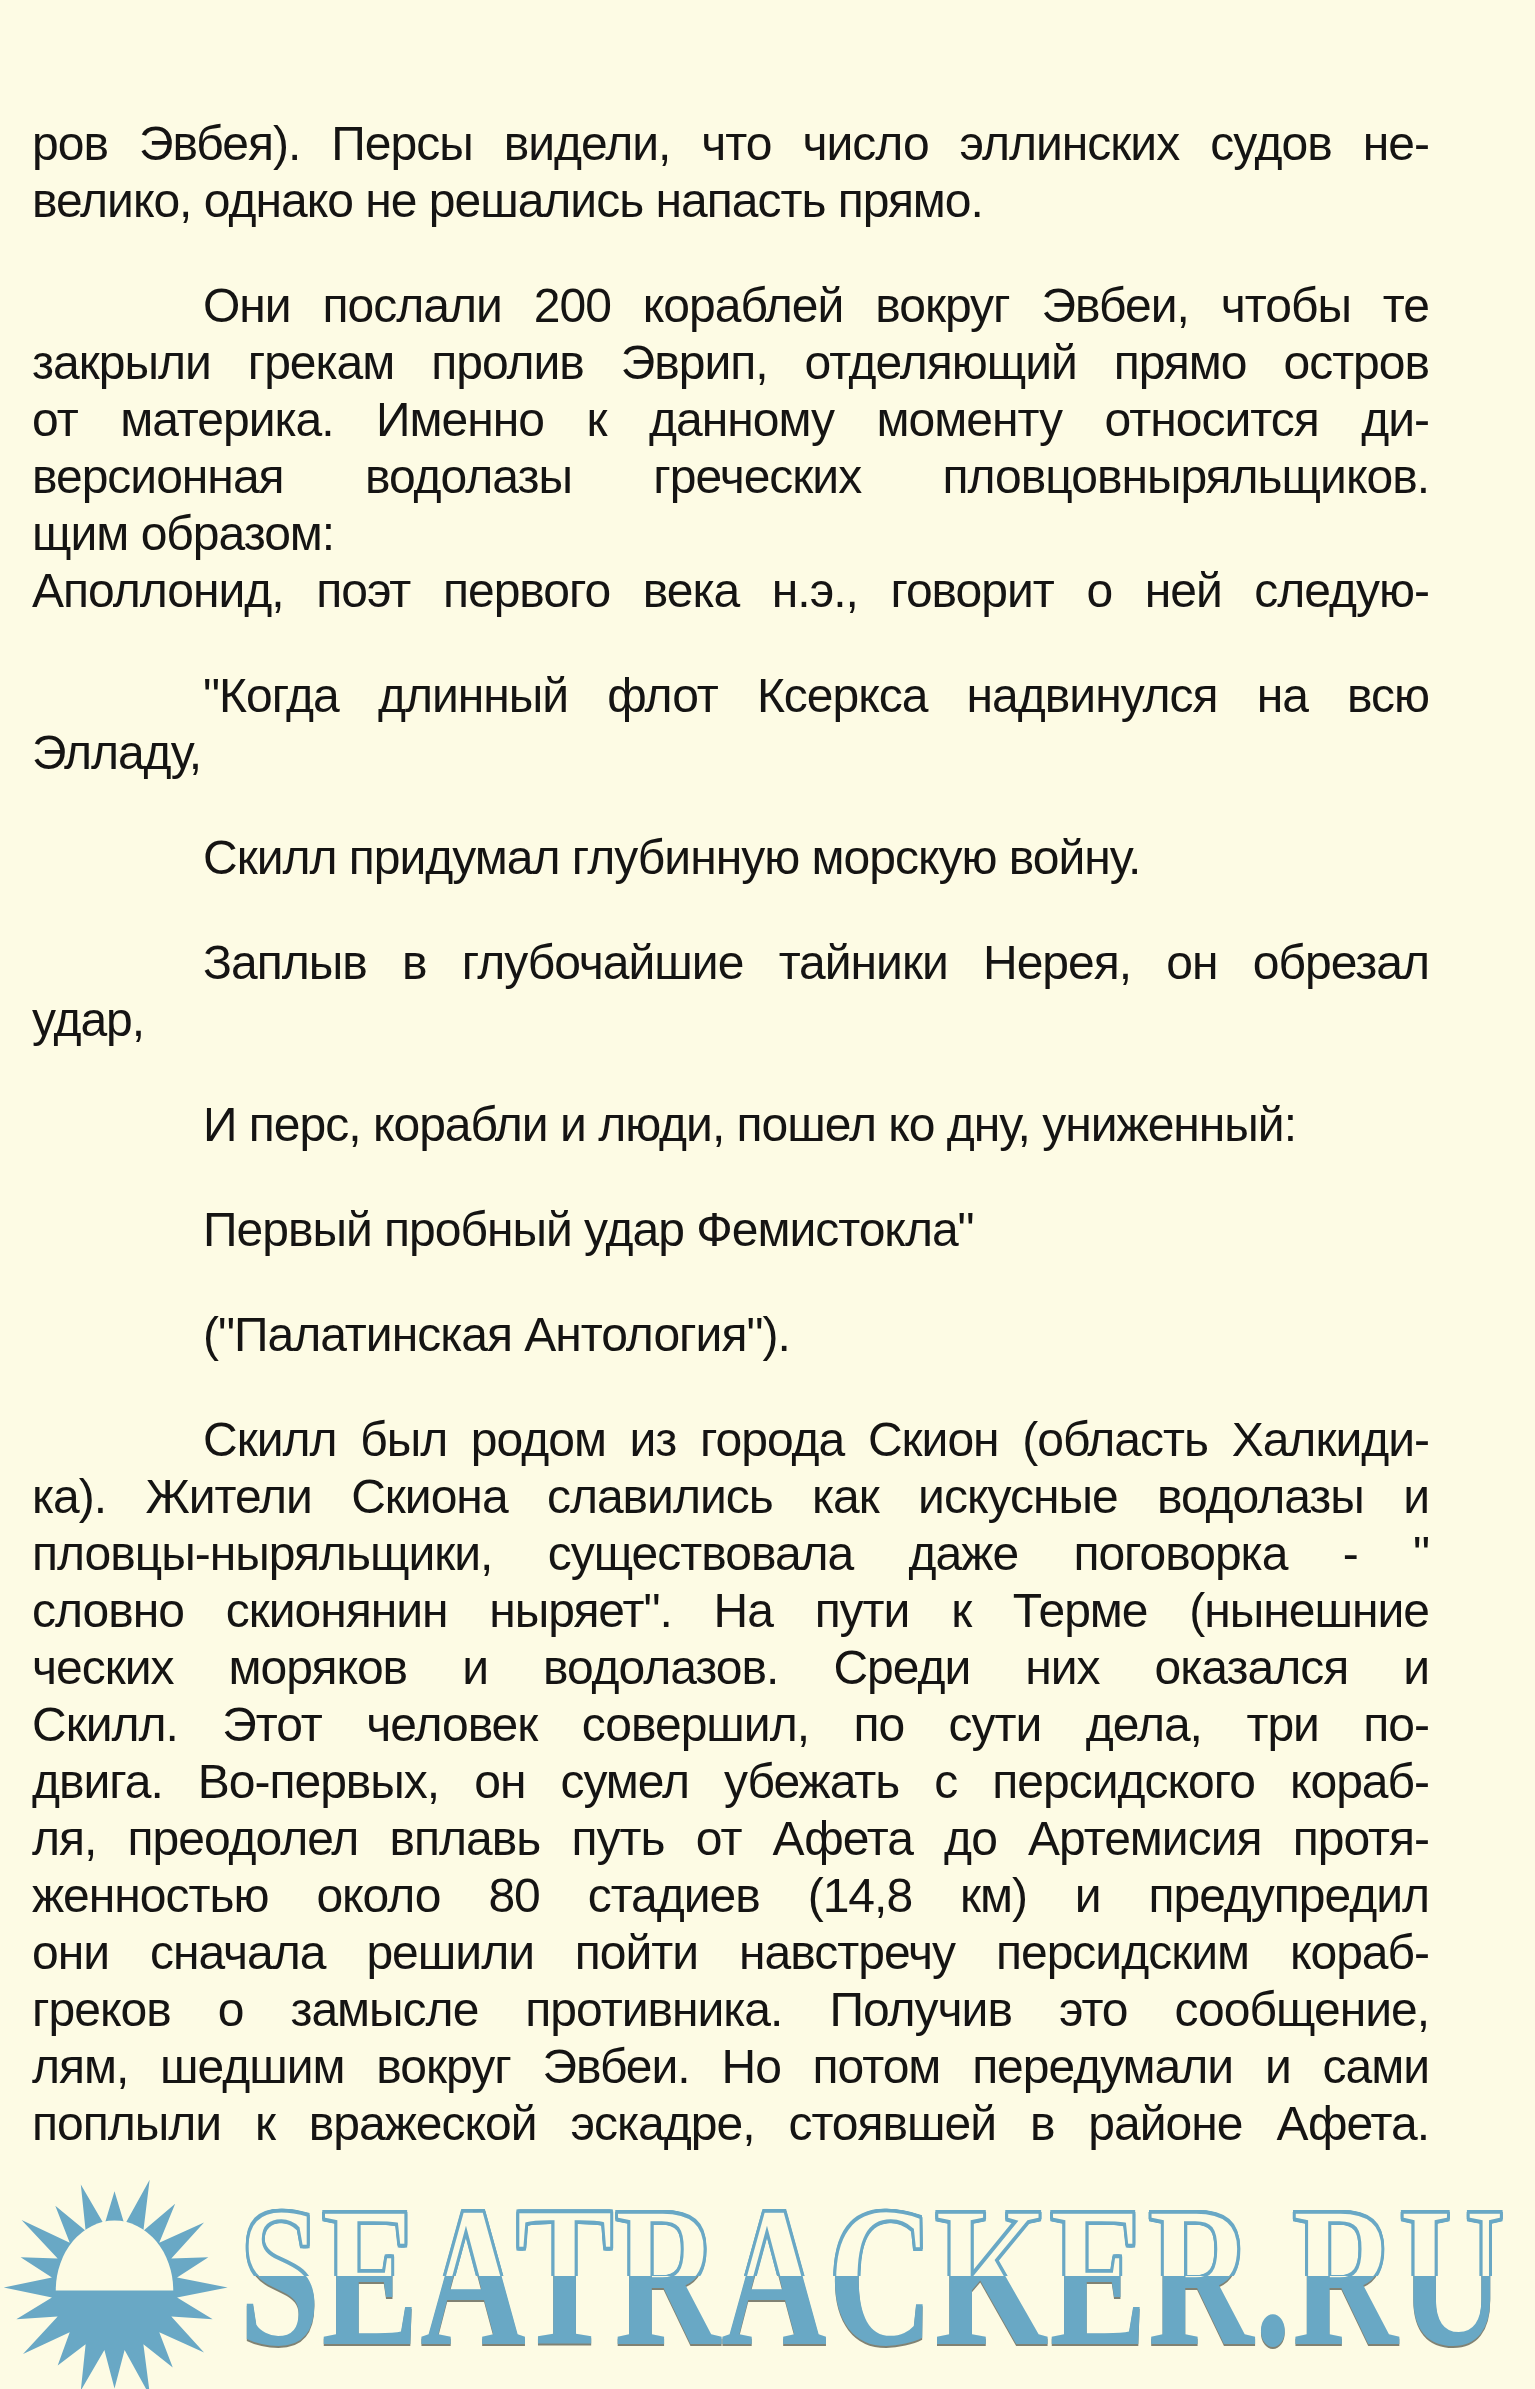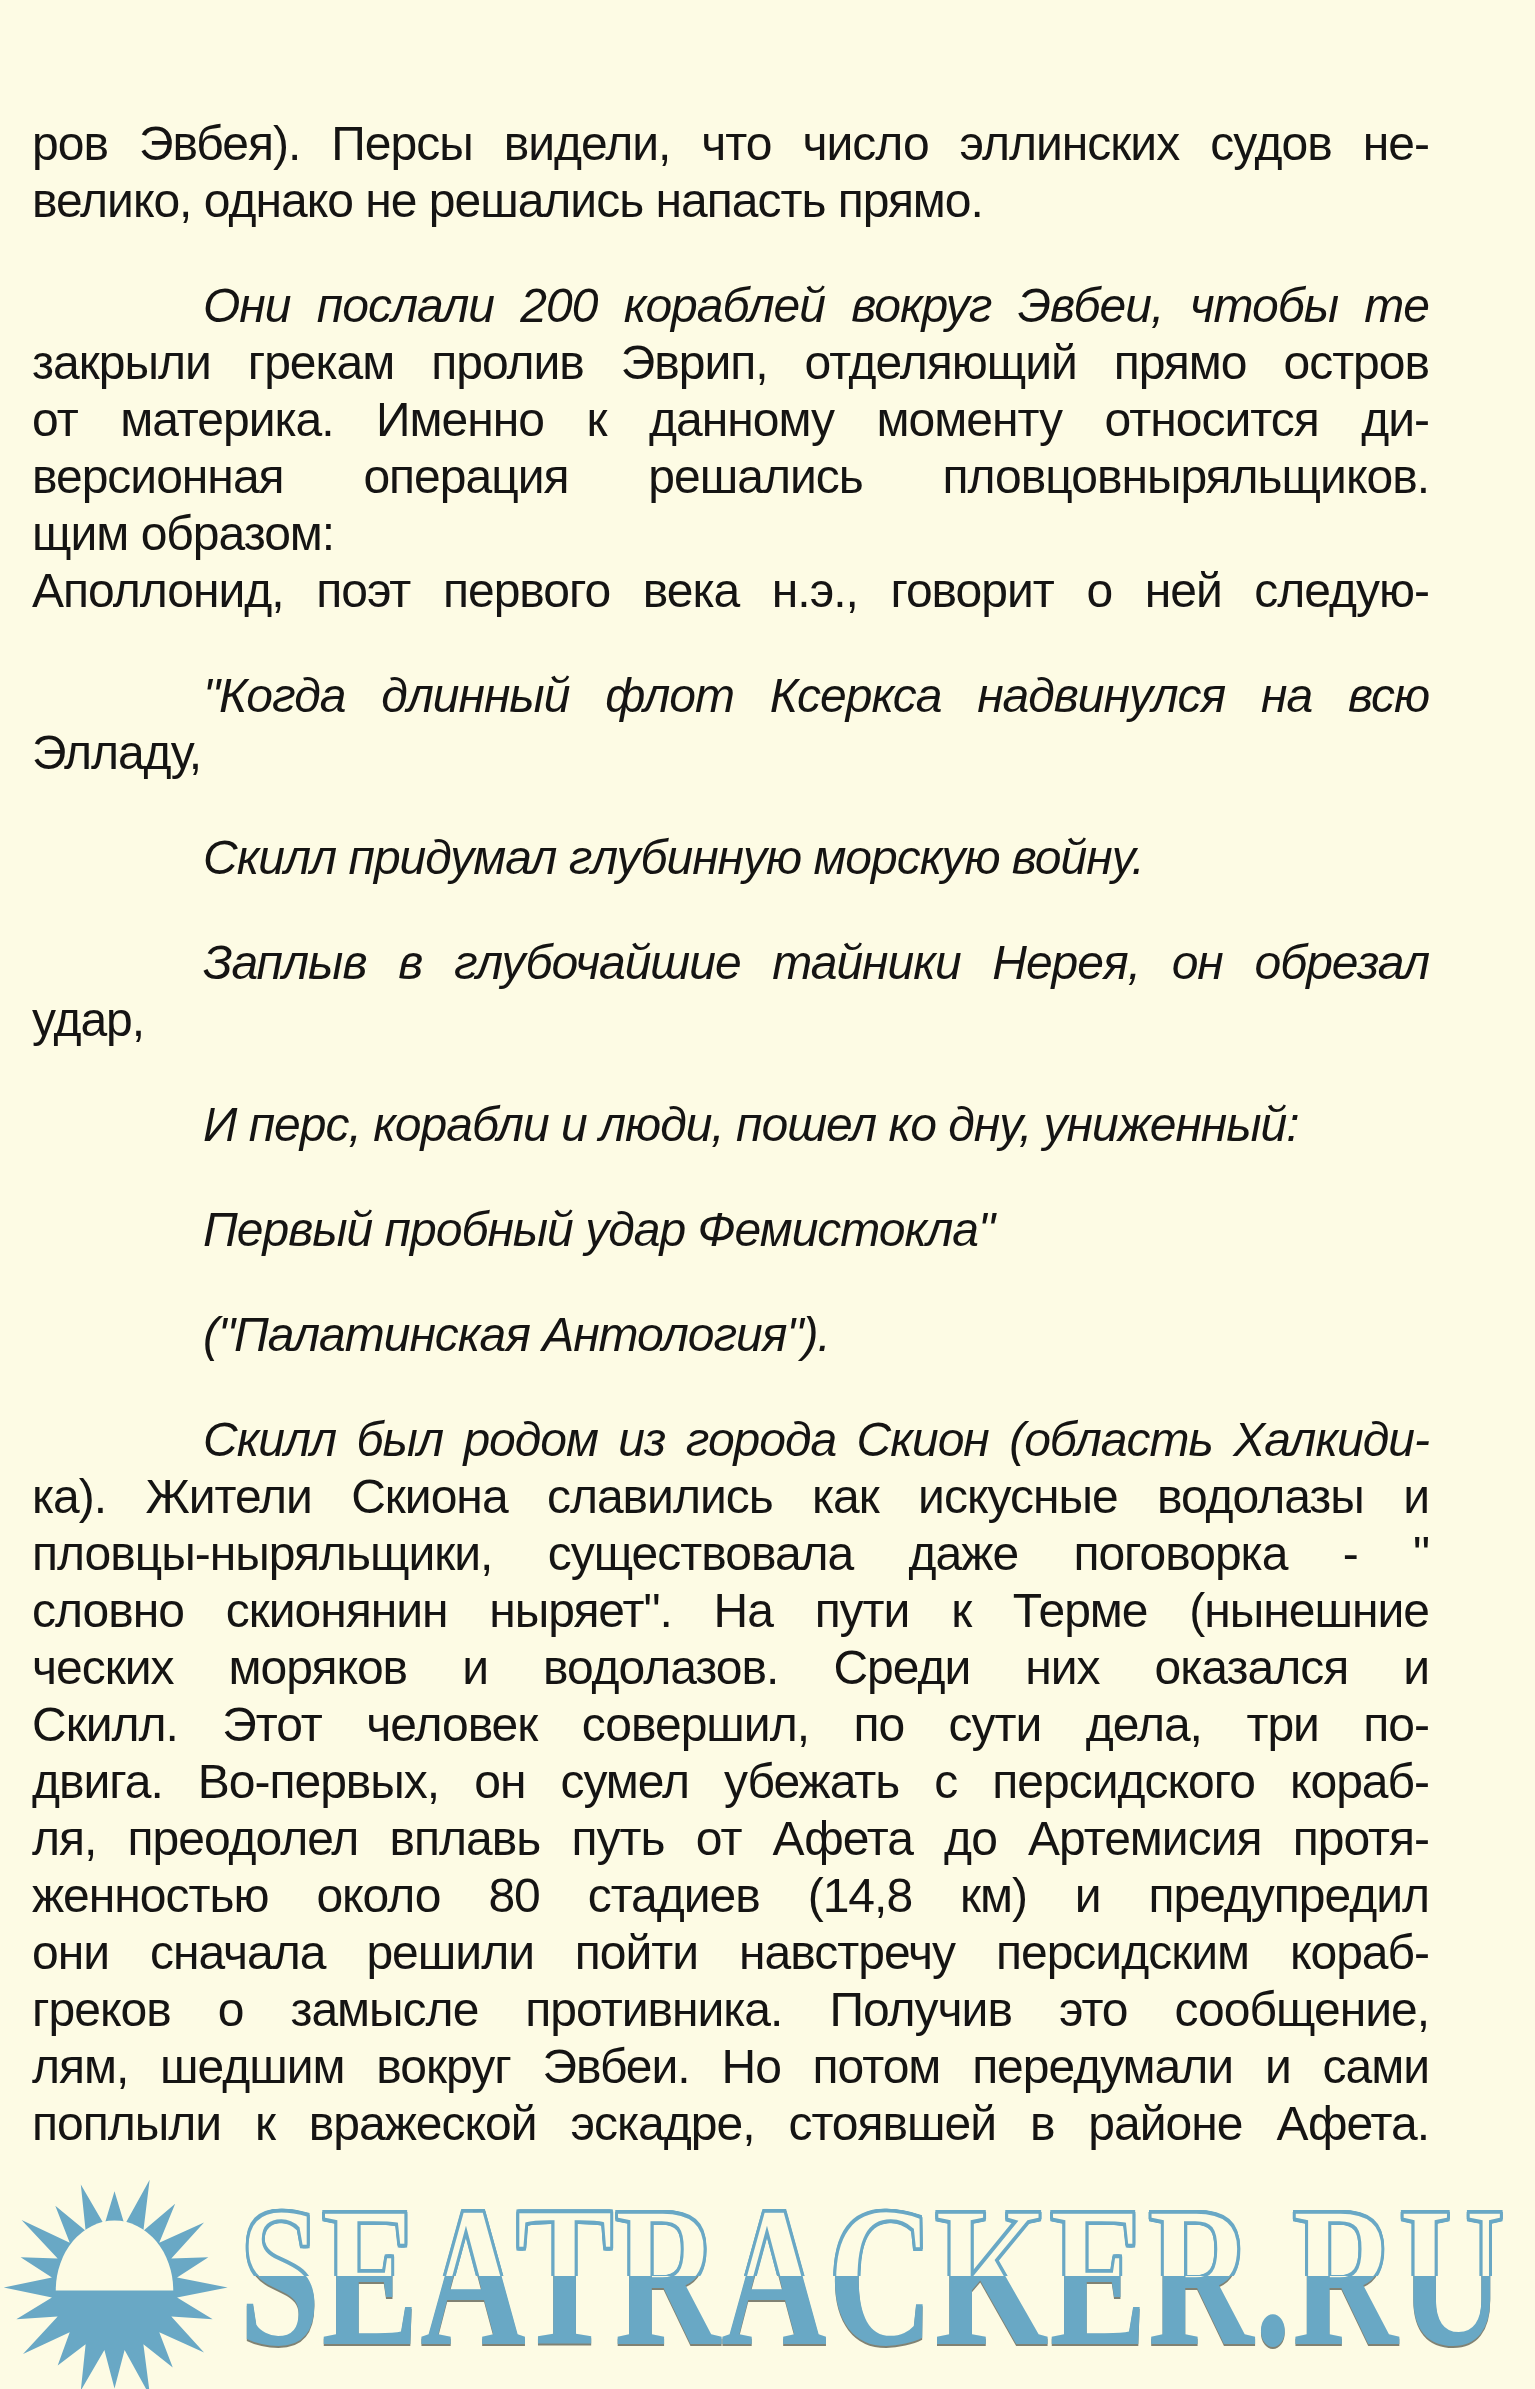--- a/index.html
+++ b/index.html
@@ -31,21 +31,21 @@
   }
   .para{margin-top:48px;}
   .para:first-child{margin-top:0;}
   .ln{
     display:block;
     text-align:justify;
     text-align-last:justify;
     white-space:normal;
   }
   .ln.rag{text-align:right;text-align-last:left;}
-  .ln.ind{text-indent:171px;font-style:italic;}
+  .ln.ind{text-indent:171px;}
   
   .watermark{position:absolute;left:0;top:16px;width:1536px;height:2389px;z-index:1;}
   .sunburst{position:absolute;left:-2.4px;top:2155px;width:233px;height:233px;}
   .wm-text{
     position:absolute;left:239px;top:2160px;
     width:1782px;height:202px;
     transform:scaleX(0.73);
     transform-origin:0 0;
     font-family:"Liberation Serif",serif;
     font-weight:bold;
@@ -95,21 +95,21 @@
 
     <div class="para">
       <div class="ln">ров Эвбея). Персы видели, что число эллинских судов не-</div>
       <div class="ln rag">велико, однако не решались напасть прямо.</div>
     </div>
 
     <div class="para">
       <div class="ln ind">Они послали 200 кораблей вокруг Эвбеи, чтобы те</div>
       <div class="ln">закрыли грекам пролив Эврип, отделяющий прямо остров</div>
       <div class="ln">от материка. Именно к данному моменту относится ди-</div>
-      <div class="ln">версионная операция решались пловцовныряльщиков.</div>
+      <div class="ln">версионная водолазы греческих пловцовныряльщиков.</div>
       <div class="ln rag">щим образом:</div>
       <div class="ln">Аполлонид, поэт первого века н.э., говорит о ней следую-</div>
     </div>
 
     <div class="para">
       <div class="ln ind">"Когда длинный флот Ксеркса надвинулся на всю</div>
       <div class="ln rag">Элладу,</div>
     </div>
 
     <div class="para">

